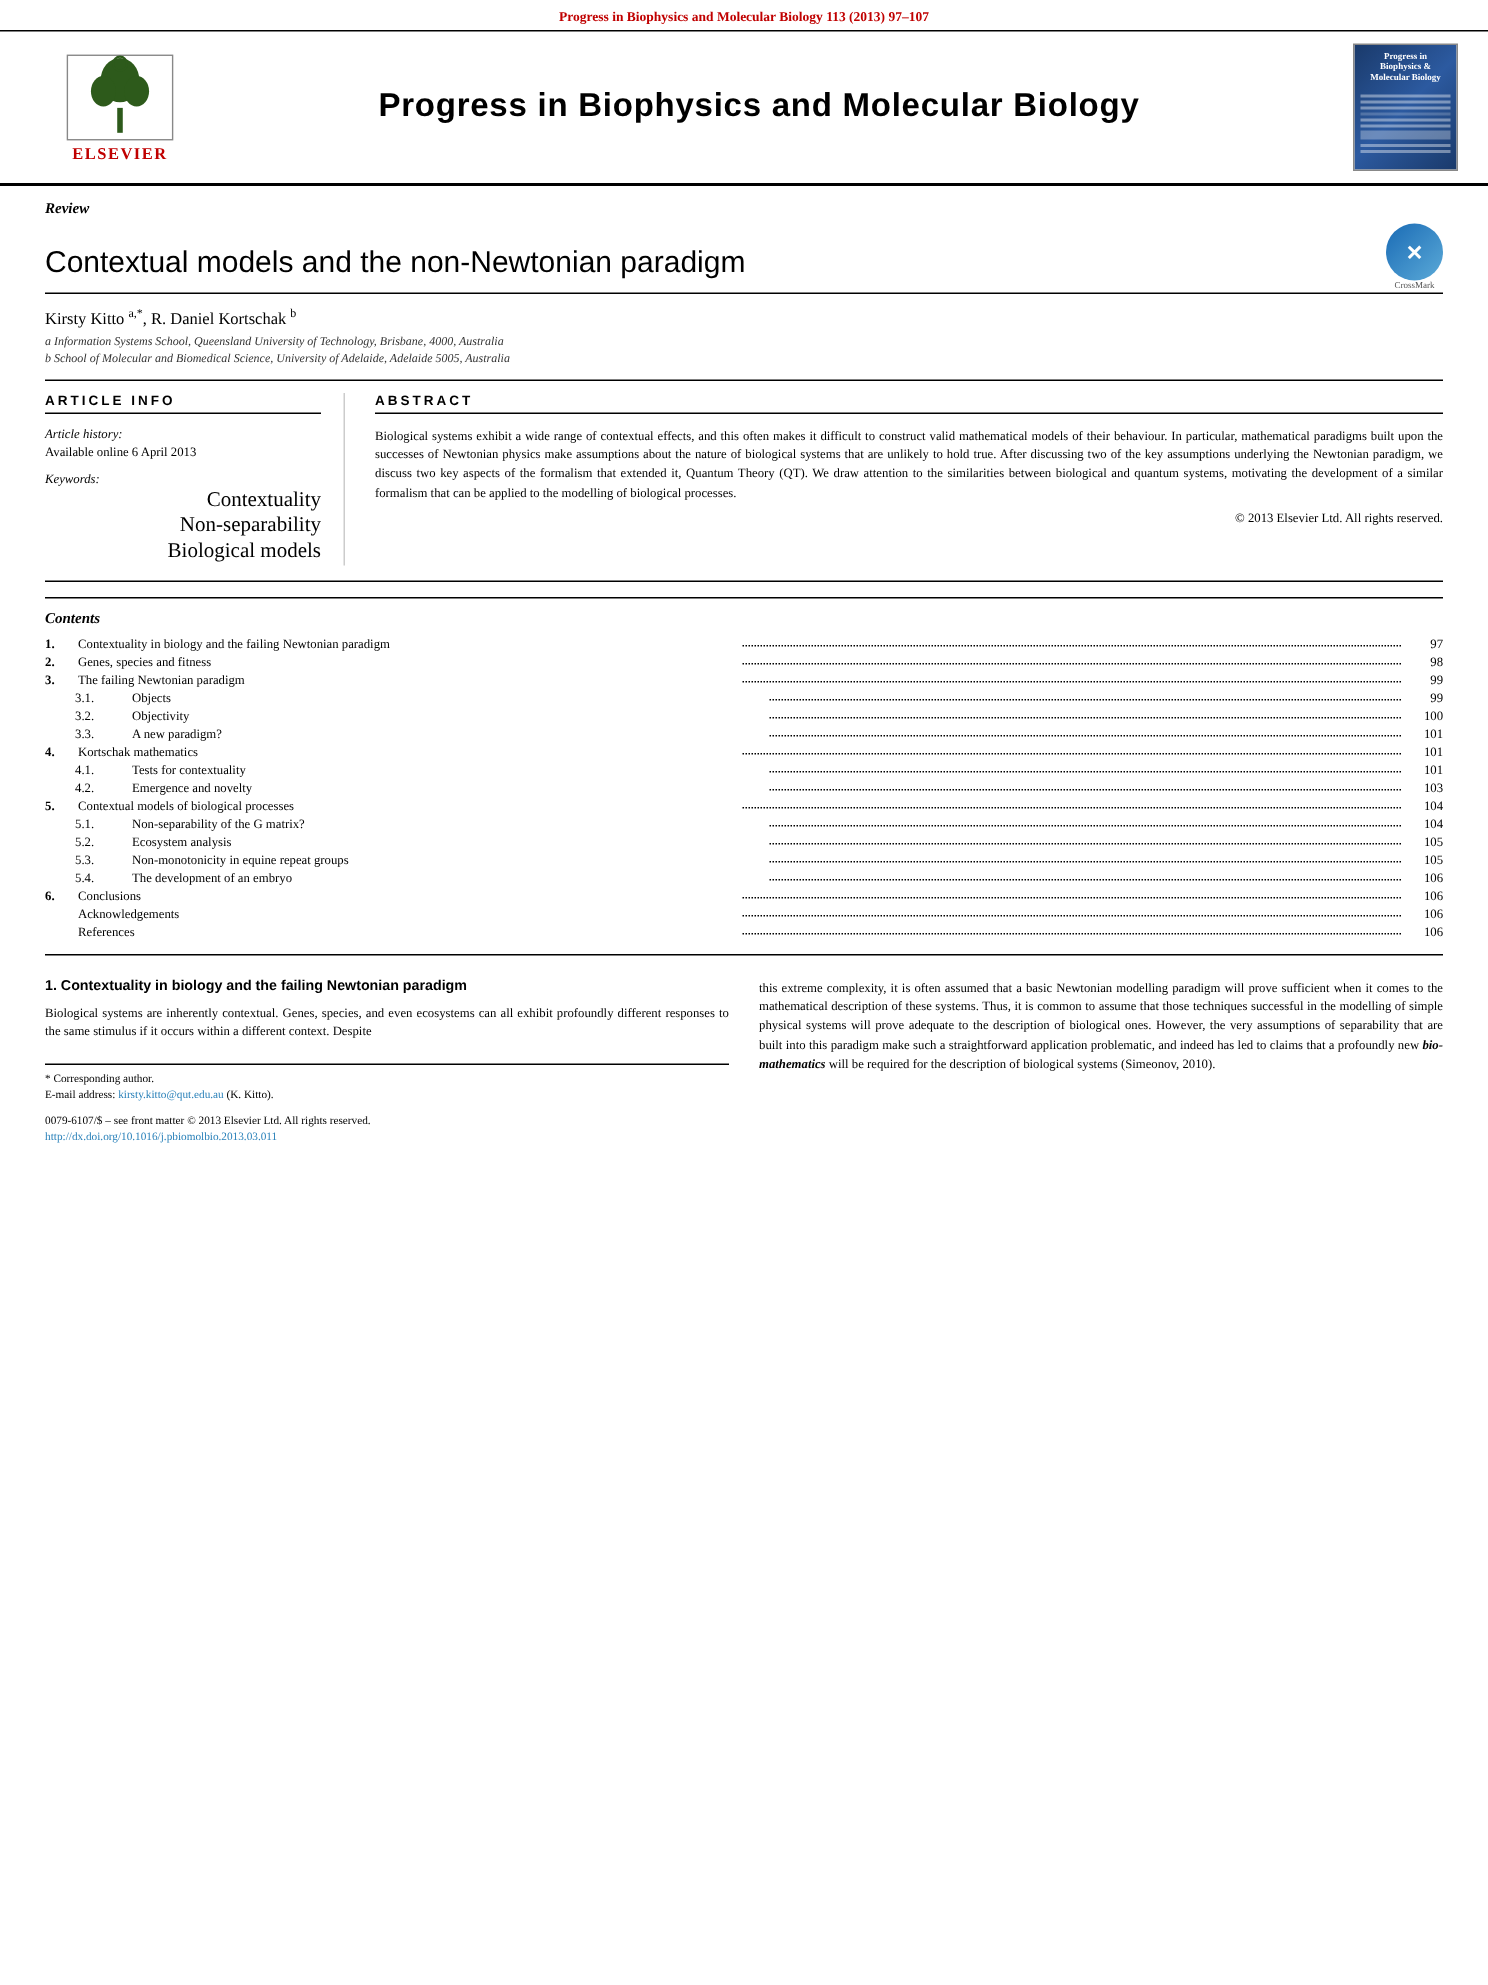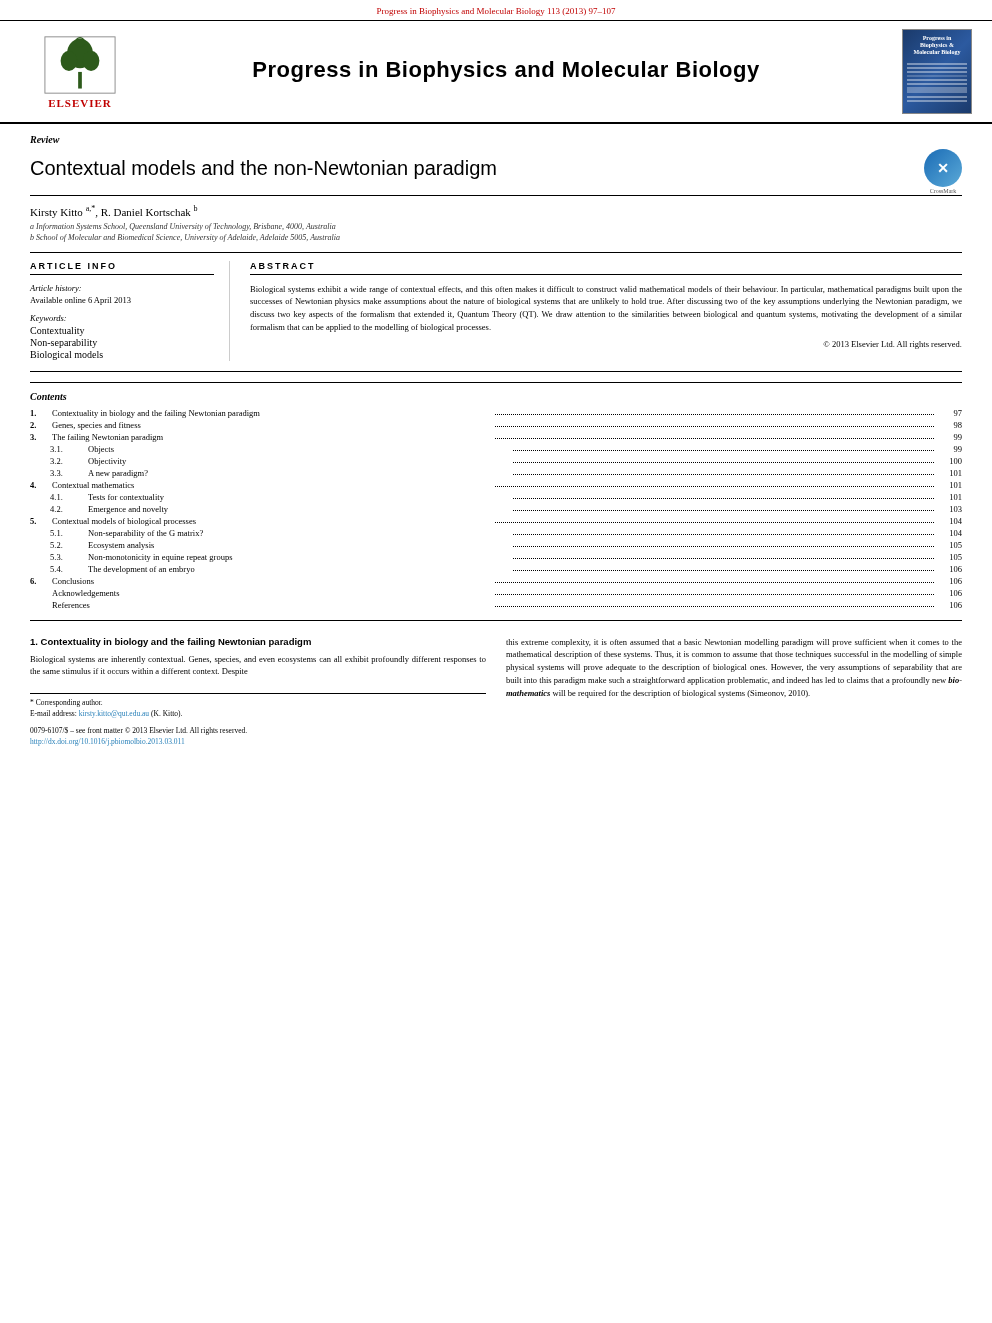--- a/index.html
+++ b/index.html
@@ -12,20 +12,21 @@
       min-height: 1323px;
     }
 
     
     .top-journal-bar {
       text-align: center;
       font-size: 9px;
       color: #c00000;
       padding: 6px 0 4px 0;
       border-bottom: 1px solid #000;
+      font-weight: bold;
     }
 
     
     .journal-header {
       display: flex;
       align-items: center;
       padding: 8px 20px;
       border-bottom: 2px solid #000;
       gap: 10px;
     }
@@ -118,21 +119,21 @@
       font-size: 10px;
       font-weight: bold;
       font-style: italic;
       margin-bottom: 4px;
       color: #000;
     }
 
     
     .article-title-section {
       display: flex;
-      align-items: center;
+      align-items: flex-end;
       justify-content: space-between;
       border-bottom: 1px solid #000;
       padding-bottom: 8px;
       margin-bottom: 8px;
     }
     .article-title {
       font-size: 20px;
       font-family: Arial, sans-serif;
       color: #000;
       font-weight: normal;
@@ -217,22 +218,23 @@
     .article-history-value {
       font-size: 8.5px;
       margin-bottom: 8px;
     }
     .keywords-label {
       font-size: 8.5px;
       font-style: italic;
       margin-bottom: 2px;
     }
     .keyword-item {
-      font-size: 10px;
+      font-size: 14px;
       margin-bottom: 1px;
+      text-align: right;
     }
     .abstract-text {
       font-size: 8.5px;
       line-height: 1.5;
       text-align: justify;
     }
     .abstract-copyright {
       font-size: 8.5px;
       text-align: right;
       margin-top: 5px;
@@ -447,21 +449,21 @@
       <span class="toc-page">100</span>
     </div>
     <div class="toc-item toc-subitem">
       <span class="toc-sub-number">3.3.</span>
       <span class="toc-title">A new paradigm?</span>
       <span class="toc-dots"></span>
       <span class="toc-page">101</span>
     </div>
     <div class="toc-item">
       <span class="toc-number">4.</span>
-      <span class="toc-title">Contextual mathematics</span>
+      <span class="toc-title">Kortschak mathematics</span>
       <span class="toc-dots"></span>
       <span class="toc-page">101</span>
     </div>
     <div class="toc-item toc-subitem">
       <span class="toc-sub-number">4.1.</span>
       <span class="toc-title">Tests for contextuality</span>
       <span class="toc-dots"></span>
       <span class="toc-page">101</span>
     </div>
     <div class="toc-item toc-subitem">

